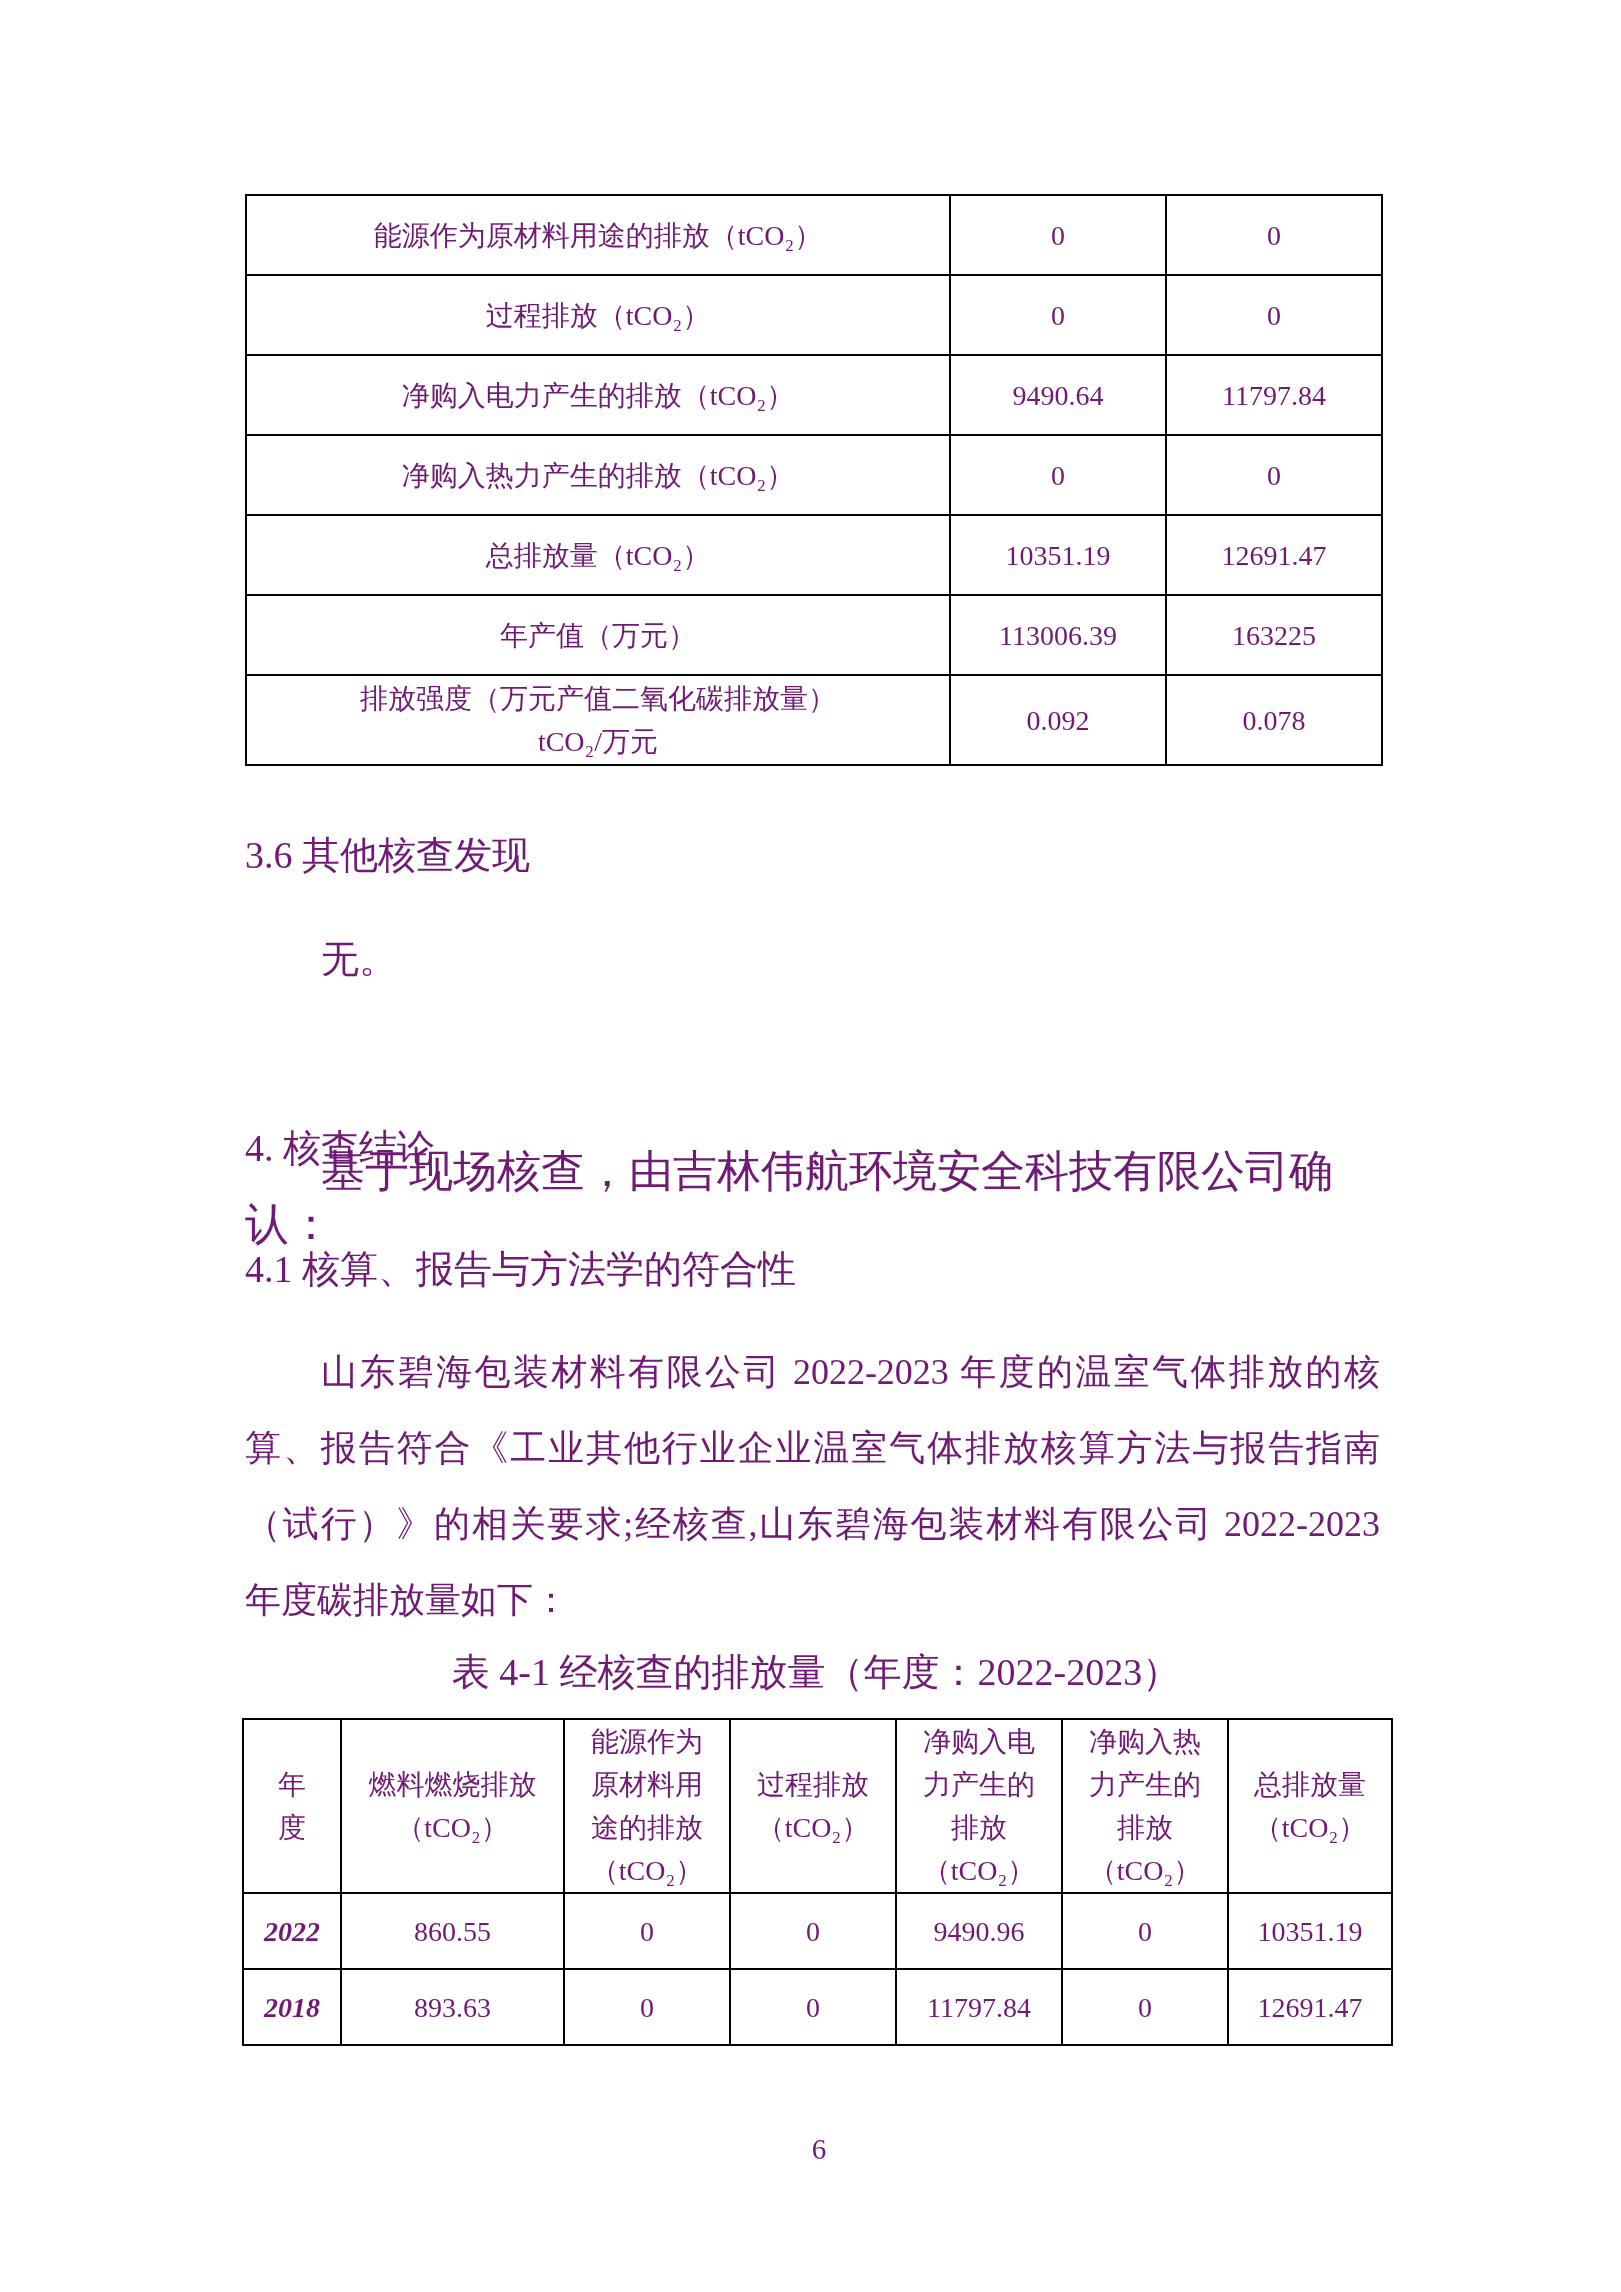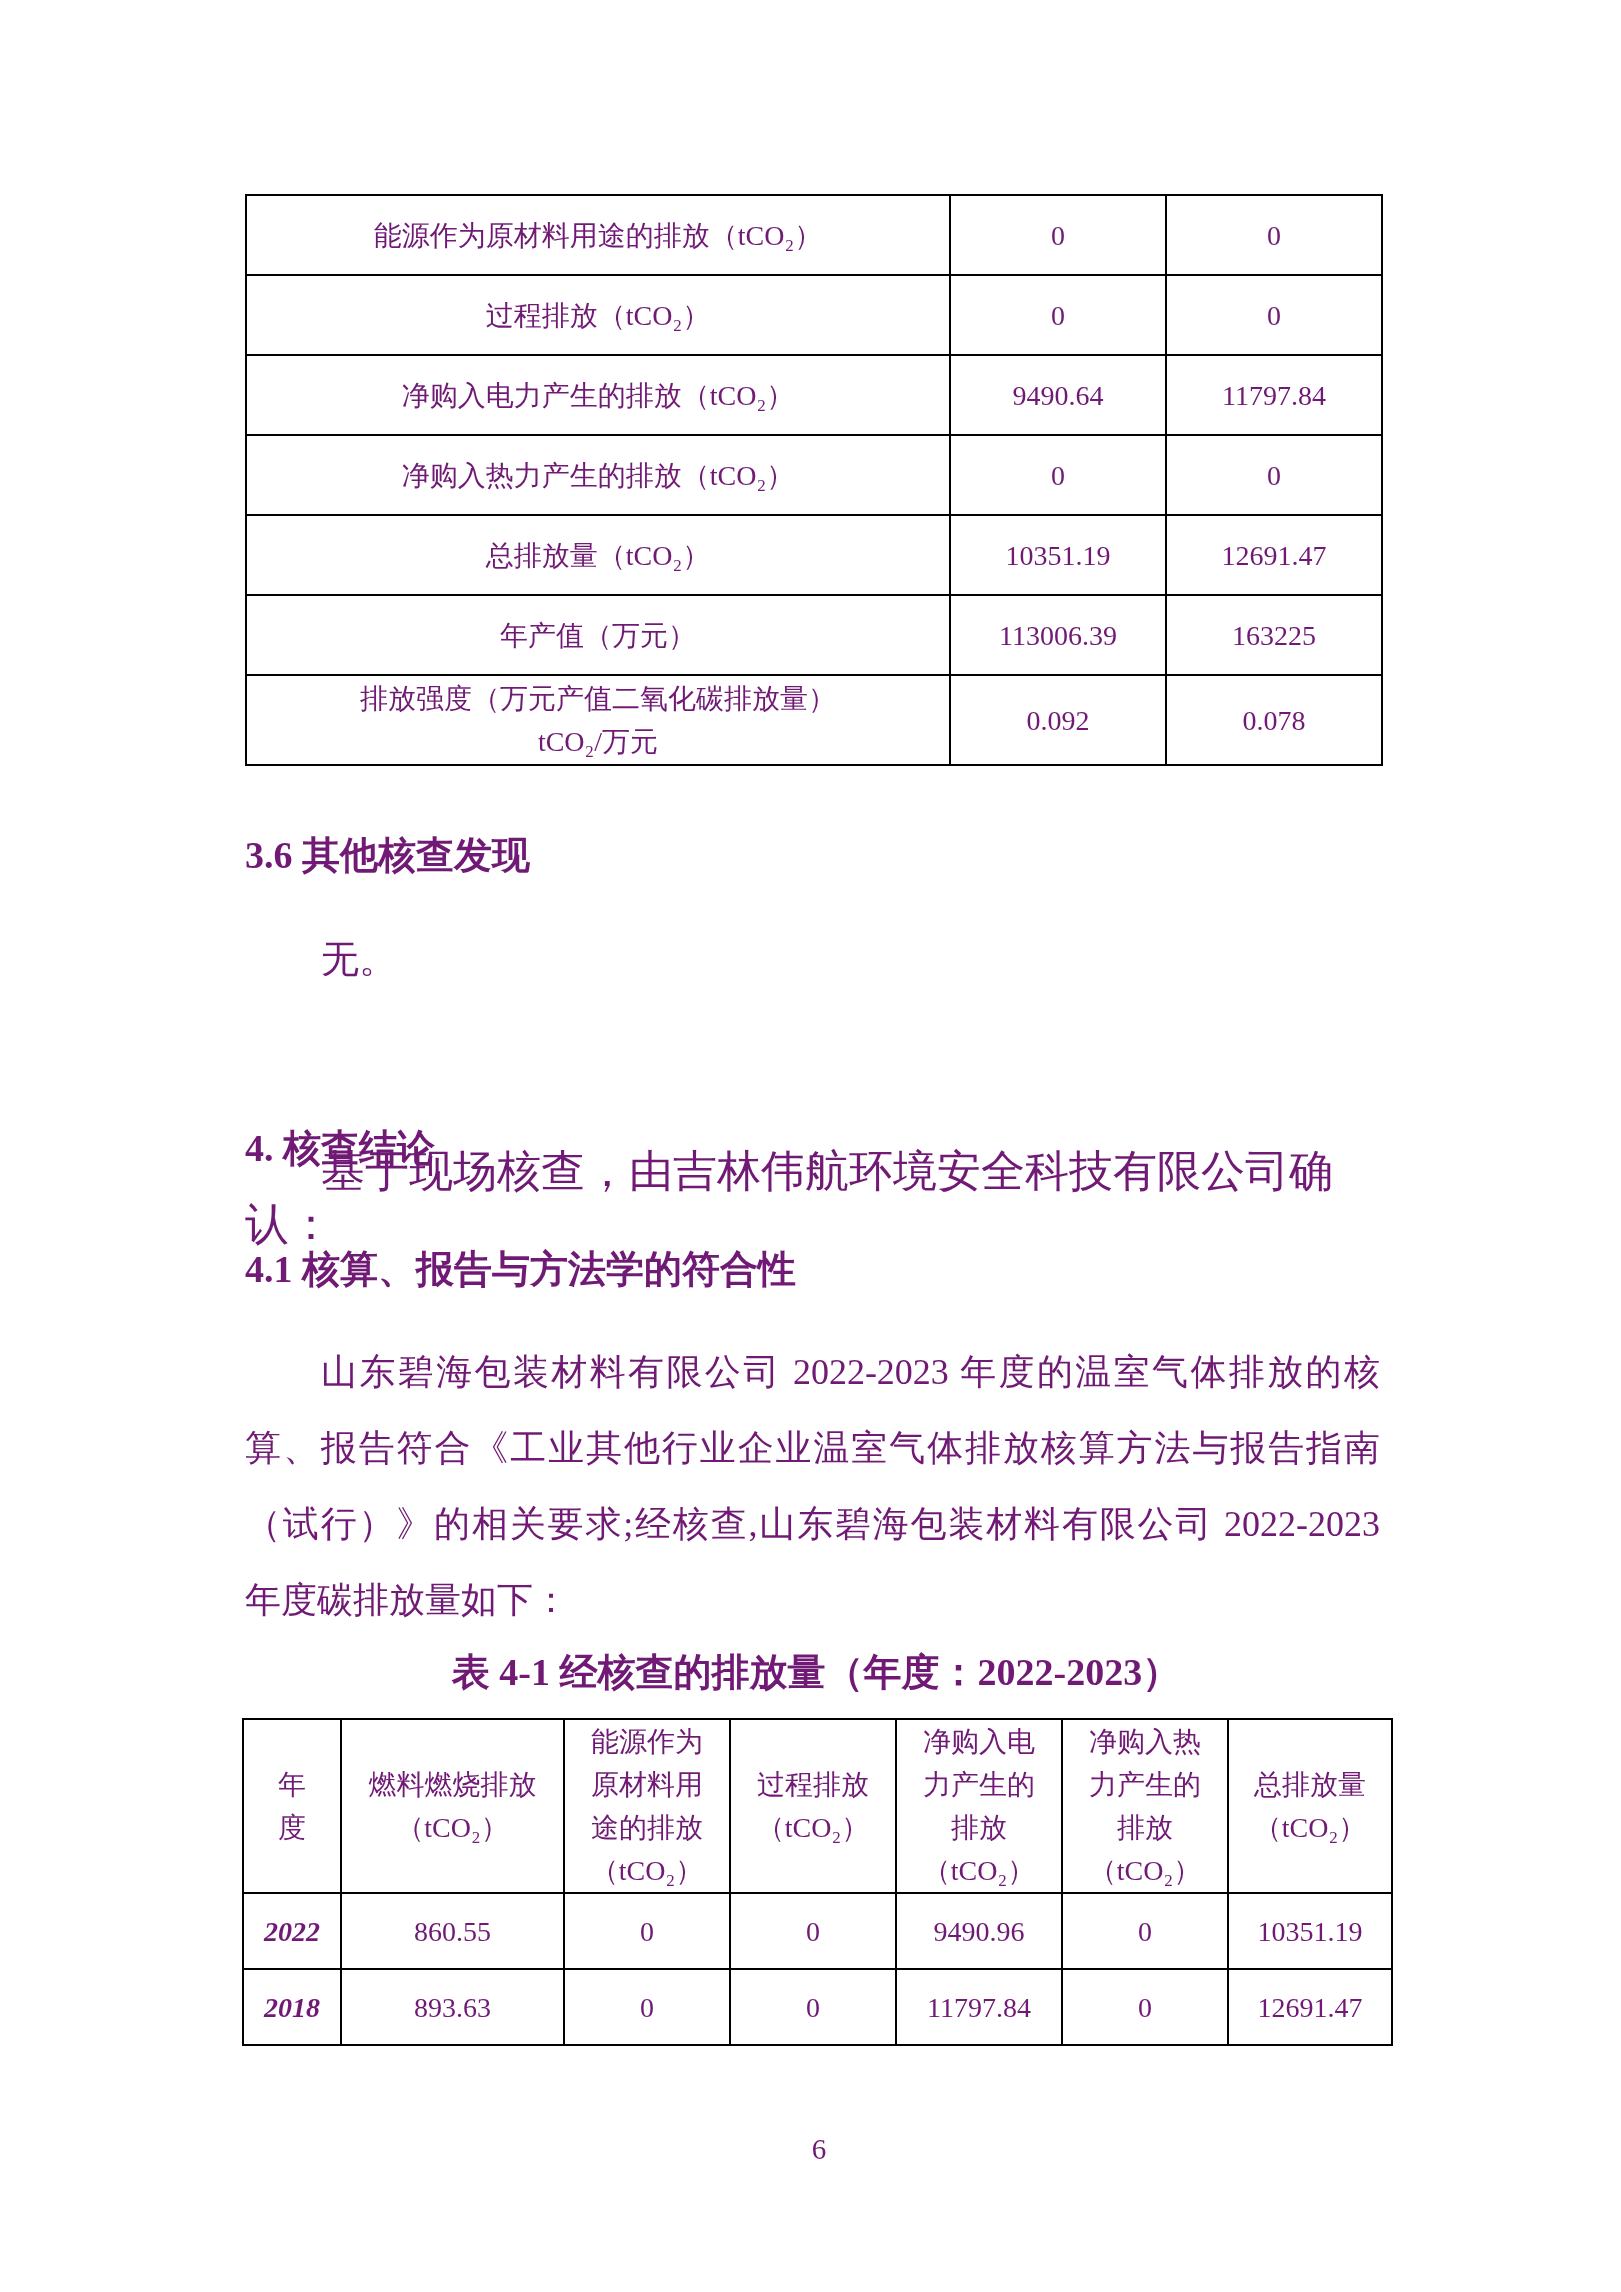--- a/index.html
+++ b/index.html
@@ -20,33 +20,33 @@
     border:2px solid #000;
     text-align:center;vertical-align:middle;
     font-size:28px;line-height:43px;
     padding:0 9.8px;
     overflow:hidden;
   }
   .t1 tr{height:80px;}
   .t1 tr.tall{height:90px;}
 
   
-  .heading{position:absolute;left:245px;font-size:38px;font-weight:bold;line-height:53px;white-space:nowrap;}
+  .heading{position:absolute;left:245px;font-size:38px;font-weight:normal;line-height:53px;white-space:nowrap;}
   .h36{top:829px;}
   .h4{top:1082px;margin-top:40px;}
   .h41{top:1243px;}
   .none-line{position:absolute;left:321px;top:933px;font-size:38px;line-height:53px;}
   .p4{position:absolute;left:245px;top:1145px;width:1135px;font-size:44px;line-height:53px;text-indent:76px;}
   .para41{position:absolute;left:245px;top:1334px;width:1135px;font-size:36px;line-height:76px;}
   .para41 .jline{text-align:justify;text-align-last:justify;}
   .para41 .indent{text-indent:76px;}
   .para41 .plain{text-align:center;text-align-last:left;}
 
   
-  .t2title{position:absolute;left:242px;top:1647px;width:1148px;text-align:center;font-size:38px;font-weight:bold;line-height:51px;}
+  .t2title{position:absolute;left:242px;top:1647px;width:1148px;text-align:center;font-size:38px;font-weight:normal;line-height:51px;}
   .t2{position:absolute;left:242px;top:1718px;width:1148px;border-top:2.9px solid #000;border-bottom:2.9px solid #000;}
   .t2 th,.t2 td{
     border:2px solid #000;
     text-align:center;vertical-align:middle;
     font-size:28px;line-height:43px;
     padding:0 21.6px;
     font-weight:normal;
     overflow:hidden;
   }
   .t2 thead tr{height:171px;}

